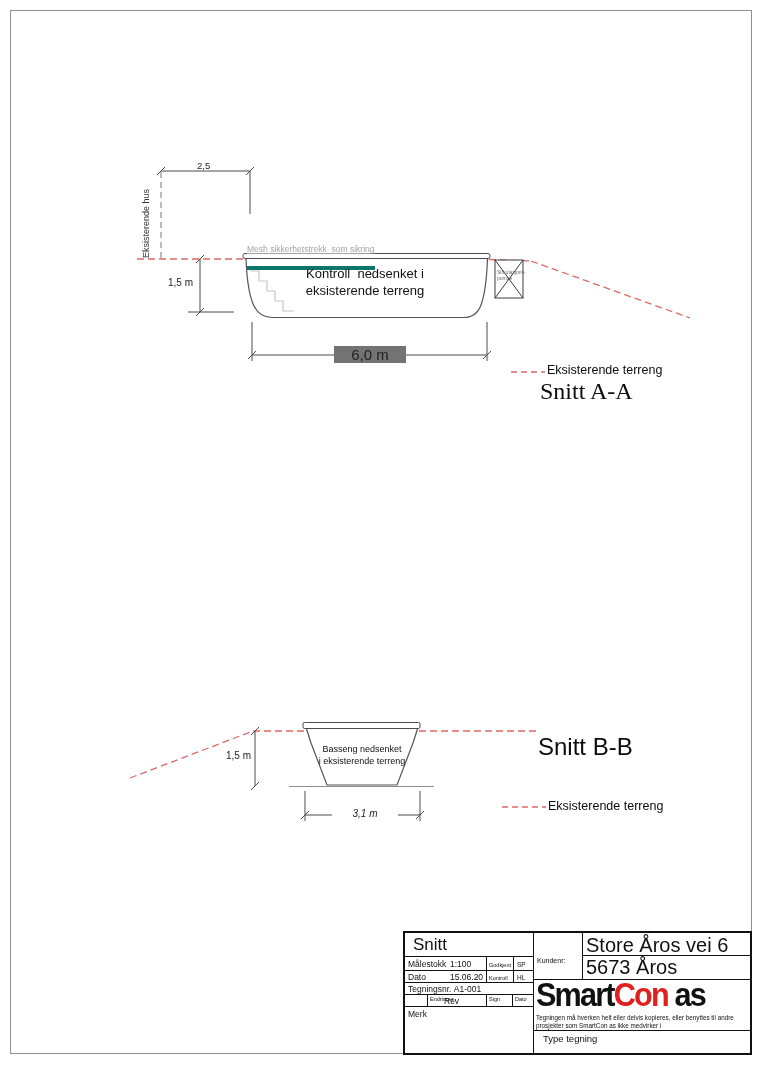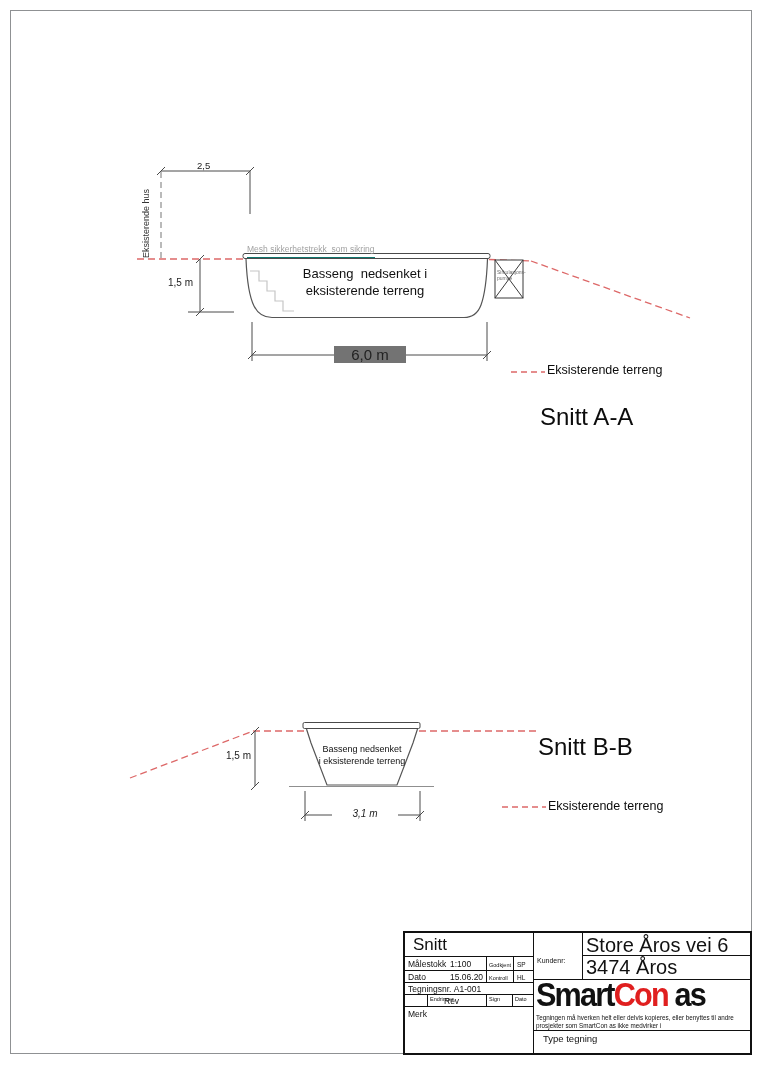--- a/index.html
+++ b/index.html
@@ -7,21 +7,21 @@
     width:764px;height:1080px;position:relative;background:#ffffff;
     font-family:"Liberation Sans", sans-serif;overflow:hidden;color:#1a1a1a;
   }
   .page-border{
     position:absolute;left:10px;top:10px;width:742px;height:1044px;
     border:1px solid #8f9193;box-sizing:border-box;
   }
   svg.linework{position:absolute;left:0;top:0;}
   .lbl{position:absolute;white-space:nowrap;}
   .pre{white-space:pre;}
-  .mesh-label{font-size:8.5px;color:#a3a3a3;border-bottom:1px solid #0f766e;padding-bottom:3px;}
+  .mesh-label{font-size:8.5px;color:#a3a3a3;border-bottom:4px solid #0f766e;padding-bottom:12px;text-decoration:underline;}
   .pool-a-text{font-size:13px;line-height:17px;text-align:center;color:#111;}
   .pool-b-text{font-size:9px;line-height:12px;text-align:center;color:#111;}
   .dim{font-size:10px;color:#222;}
   .dim-big{font-size:15px;color:#222;background:#737373;text-align:center;padding:0 3px;}
   .dim-mid{font-size:10px;color:#222;background:#fff;text-align:center;padding:0 3px;}
   .section-title{font-size:24px;color:#0c0c0c;}
   .legend-text{font-size:12.5px;color:#0c0c0c;}
   .rot-label{font-size:9px;color:#333;transform:rotate(-90deg);transform-origin:0 0;}
   .pump-text{font-size:5px;line-height:6px;color:#6b6b6b;}
 
@@ -130,34 +130,34 @@
 
 <div class="lbl dim" style="left:197px;top:160px;font-size:9.5px;">2,5</div>
 
 <div class="lbl rot-label" style="left:141px;top:258px;width:76px;">Eksisterende hus</div>
 
 <div class="lbl dim" style="left:153px;top:277px;width:40px;text-align:right;">1,5 m</div>
 
 <div class="lbl mesh-label pre" style="left:247px;top:244px;">Mesh sikkerhetstrekk  som sikring</div>
 
 <div class="lbl pool-a-text" style="left:268px;top:265px;width:194px;">
-  <div class="pre">Basseng  nedsenket i</div>
+  <div class="pre">Kontroll  nedsenket i</div>
   <div>eksisterende terreng</div>
 </div>
 
 <div class="lbl pump-text" style="left:497px;top:269px;width:26px;">
   <div>Sirkulasjons-</div>
   <div>pumpe</div>
 </div>
 
 <div class="lbl dim-big" style="left:334px;top:346px;width:66px;">6,0 m</div>
 
 <div class="lbl legend-text" style="left:547px;top:363px;">Eksisterende terreng</div>
 
-<div class="lbl section-title" style="left:540px;top:403px;">Snitt A-A</div>
+<div class="lbl section-title" style="left:540px;top:378px;font-family:Liberation Serif, serif;">Snitt A-A</div>
 
 <div class="lbl pool-b-text" style="left:305px;top:743px;width:114px;">
   <div>Basseng nedsenket</div>
   <div>i eksisterende terreng</div>
 </div>
 
 <div class="lbl dim" style="left:213px;top:750px;width:38px;text-align:right;">1,5 m</div>
 
 <div class="lbl dim-mid" style="left:332px;top:808px;width:60px;font-style:italic;">3,1 m</div>
 
@@ -199,21 +199,21 @@
 
   <div class="t t-row" style="left:3px;top:63px;padding-left:36px;">Rev</div>
   <div class="t t-tiny" style="left:25px;top:62.5px;">Endringer</div>
   <div class="t t-tiny" style="left:84px;top:62.5px;">Sign</div>
   <div class="t t-tiny" style="left:110px;top:62.5px;">Dato</div>
 
   <div class="t t-row" style="left:3px;top:76px;">Merk</div>
 
   <div class="t t-kundenr" style="left:132px;top:24px;">Kundenr:</div>
   <div class="t t-addr" style="left:181px;top:1px;">Store Åros vei 6</div>
-  <div class="t t-addr" style="left:181px;top:23px;">3474 Åros</div>
+  <div class="t t-addr" style="left:181px;top:23px;">5673 Åros</div>
 
   <div class="t t-logo" style="left:131px;top:44px;"><span>Smart</span><span style="color:#e01f1f;">Con</span><span> as</span></div>
 
   <div class="t t-disc" style="left:131px;top:81px;">Tegningen må hverken helt eller delvis kopieres, eller benyttes til andre</div>
   <div class="t t-disc" style="left:131px;top:88.5px;">prosjekter som SmartCon as ikke medvirker i</div>
 
   <div class="t t-type" style="left:138px;top:100px;">Type tegning</div>
 </div>
 
 </body></html>

